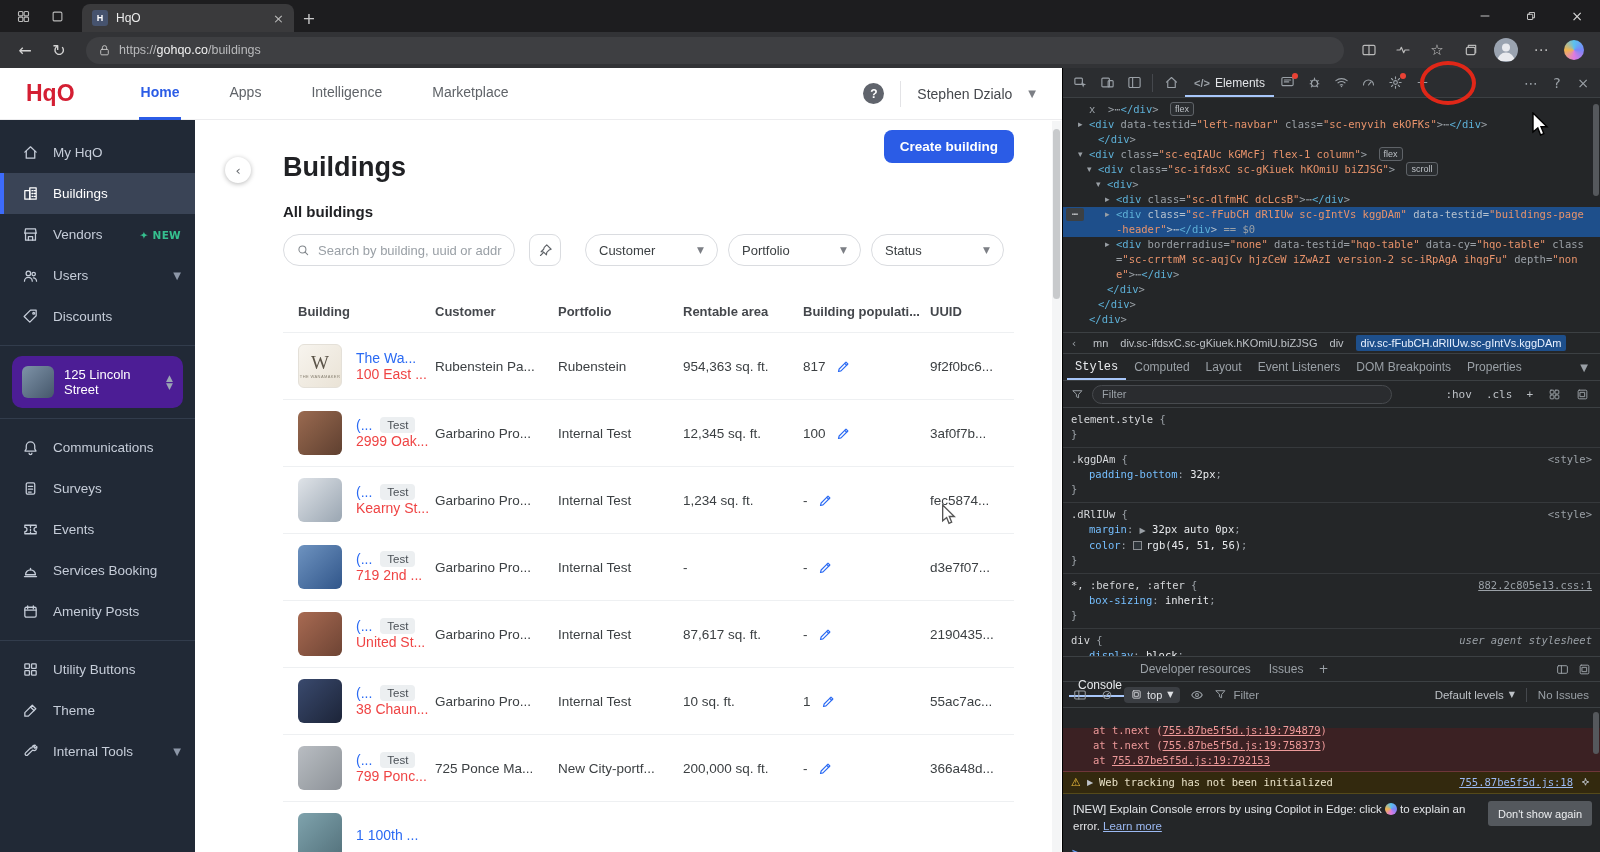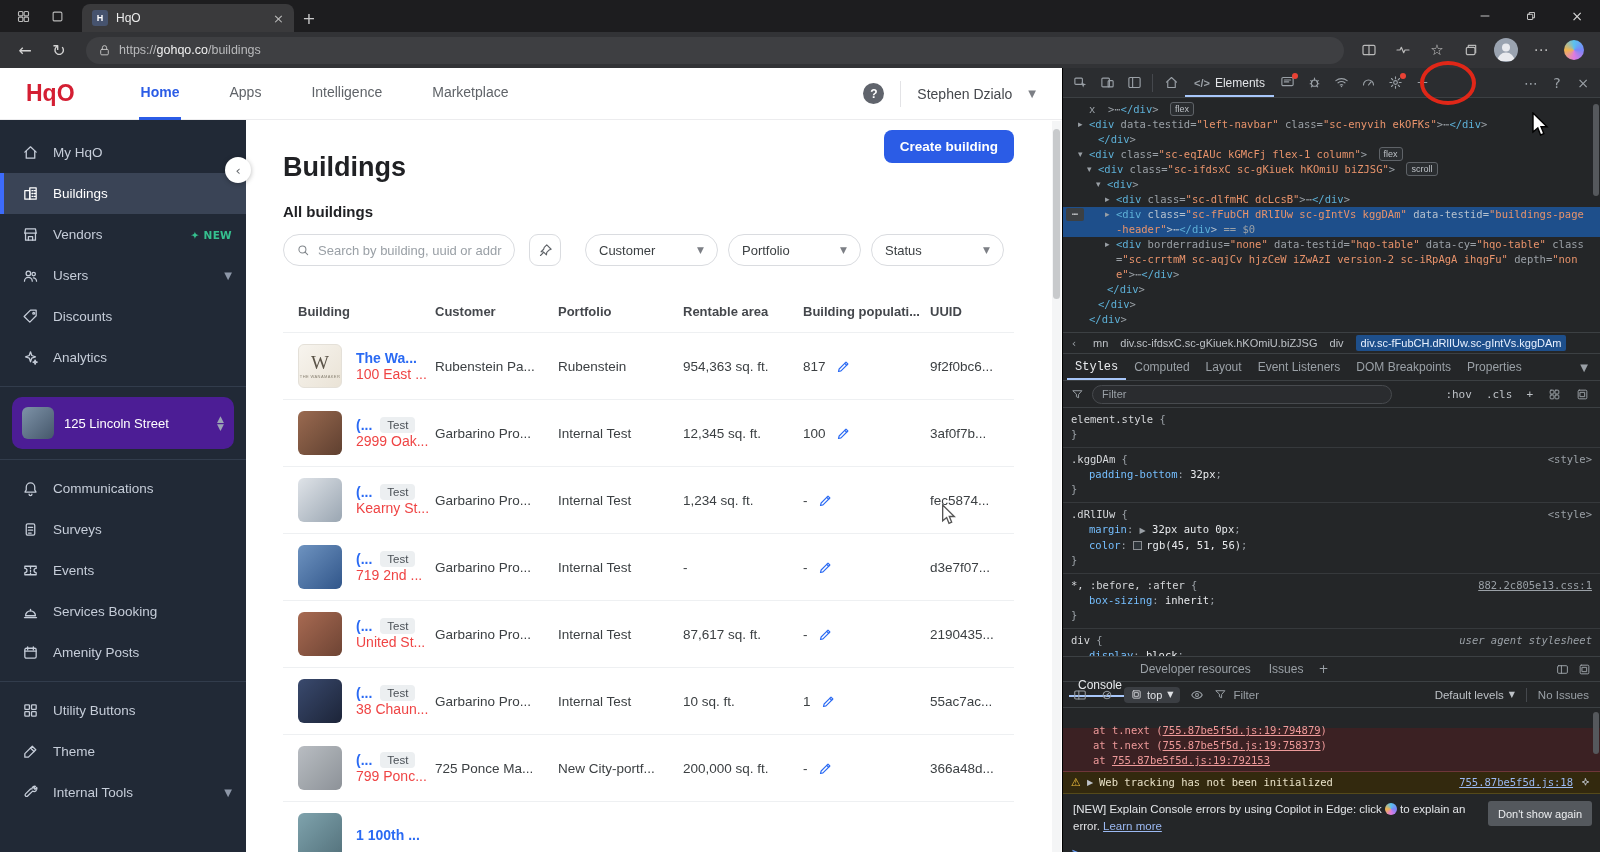--- a/index.html
+++ b/index.html
@@ -46,21 +46,21 @@
   .nav { display: flex; margin-left: 64px; gap: 46px; height: 52px; }
   .nav-item { display: flex; align-items: center; font-size: 14px; color: #5f6368; border-bottom: 3px solid transparent; padding: 0 2px; }
   .nav-item.active { color: #2b5ce6; border-bottom-color: #2b5ce6; font-weight: bold; }
   .hdr-right { margin-left: auto; display: flex; align-items: center; gap: 16px; padding-right: 26px; }
   .help { width: 21px; height: 21px; border-radius: 50%; background: #60646c; color: #fff; font-size: 12px; display: flex; align-items: center; justify-content: center; font-weight: bold; }
   .vdiv { width: 1px; height: 26px; background: #e3e3e6; }
   .uname { font-size: 14px; color: #45484d; }
   .caret { color: #7c7f85; font-size: 10px; }
 
   
-  .sidebar { position: absolute; left: 0; top: 52px; width: 246px; bottom: 0; background: #212936; padding-top: 12px; overflow: hidden; }
+  .sidebar { position: absolute; left: 0; top: 52px; width: 195px; bottom: 0; background: #212936; padding-top: 12px; overflow: hidden; }
   .side-item { height: 41px; display: flex; align-items: center; padding: 0 14px 0 22px; gap: 14px; font-size: 13.5px; color: #c6cdd9; cursor: pointer; }
   .side-item.active { background: #3a4456; box-shadow: inset 4px 0 0 #3d6bfa; color: #fff; }
   .side-label { flex: 1; white-space: nowrap; overflow: hidden; }
   .badge-new { font-size: 10.5px; font-weight: bold; color: #35c08f; letter-spacing: .3px; }
   .chev { color: #8d97a8; font-size: 10px; }
   .side-divider { height: 1px; background: #323c4c; margin: 8px 0; }
   .bselect { margin: 10px 12px; background: #4c1d95; border-radius: 10px; height: 52px; display: flex; align-items: center; padding: 0 10px; gap: 10px; cursor: pointer; }
   .bthumb { width: 32px; height: 32px; border-radius: 6px; background: linear-gradient(135deg, #7e93a8, #45576b); }
   .bname { font-size: 13px; color: #fff; flex: 1; }
   .bchev { color: #9aa4b4; font-size: 9px; line-height: 8px; text-align: center; }
@@ -87,21 +87,21 @@
   .th { font-size: 13px; color: #44474c; font-weight: bold; white-space: nowrap; overflow: hidden; padding-right: 8px; }
   .th:first-child { padding-left: 15px; }
   .trow { display: flex; align-items: center; height: 67px; border-top: 1px solid #eef0f2; }
   .td { font-size: 13.5px; color: #3c4043; padding-right: 8px; white-space: nowrap; overflow: hidden; }
   .td.first { display: flex; align-items: center; gap: 14px; padding-left: 15px; }
   .thumb { width: 44px; height: 44px; border-radius: 6px; flex: 0 0 auto; position: relative; overflow: hidden; }
   .wthumb { border: 1px solid #e4e0d8; display: flex; flex-direction: column; align-items: center; justify-content: center; }
   .wmark { font-family: "Liberation Serif", serif; font-size: 19px; color: #5a5348; line-height: 1; }
   .wcap { font-size: 4px; color: #8a8374; letter-spacing: .4px; margin-top: 2px; }
   .nline { display: flex; align-items: center; }
-  .blink { font-size: 14px; font-weight: bold; color: #2a6af3; text-decoration: none; cursor: pointer; }
+  .blink { font-size: 14px; font-weight: normal; color: #2a6af3; text-decoration: none; cursor: pointer; }
   .badge-test { background: #eceff1; color: #4a5056; font-size: 11.5px; padding: 2px 7px; border-radius: 4px; margin-left: 8px; }
   .addr { font-size: 14px; color: #ef4444; }
   .pop { display: flex; align-items: center; gap: 10px; }
   .pencil { width: 15px; height: 15px; display: inline-flex; color: #2a6af3; cursor: pointer; }
   .pencil svg { width: 100%; height: 100%; }
   .page-scroll { position: absolute; right: 1px; top: 53px; bottom: 0; width: 9px; background: #f4f5f6; }
   .page-thumb { position: absolute; right: 1px; top: 8px; width: 7px; height: 170px; border-radius: 4px; background: #c8cacc; }
 
   
   .devtools { position: absolute; left: 1062px; top: 68px; width: 538px; bottom: 0; background: #242628; border-left: 1px solid #000; display: flex; flex-direction: column; color: #cdd0d4; }
@@ -354,29 +354,20 @@
         </div>
         <div class="side-item">
           <span class="ic" style="width:17px;height:17px">
             <svg viewBox="0 0 24 24" fill="none" stroke="currentColor" stroke-width="1.8" stroke-linecap="round" stroke-linejoin="round">
               <path d="M12 3h8v8L11 20 3 12z"></path>
               <circle cx="16.5" cy="7.5" r="1.3"></circle>
             </svg>
           </span>
           <span class="side-label">Discounts</span>
         </div>
-        <div class="side-item">
-          <span class="ic" style="width:17px;height:17px">
-            <svg viewBox="0 0 24 24" fill="none" stroke="currentColor" stroke-width="1.8" stroke-linecap="round" stroke-linejoin="round">
-              <path d="M12 4l1.8 5.2L19 11l-5.2 1.8L12 18l-1.8-5.2L5 11l5.2-1.8z"></path>
-              <path d="M18.5 15.5l.8 2.2 2.2.8-2.2.8-.8 2.2-.8-2.2-2.2-.8 2.2-.8z"></path>
-            </svg>
-          </span>
-          <span class="side-label">Analytics</span>
-        </div>
         <div class="side-divider"></div>
         <div class="bselect">
           <span class="bthumb"></span>
           <span class="bname">125 Lincoln Street</span>
           <span class="bchev sym">▲<br>▼</span>
         </div>
         <div class="side-divider"></div>
         <div class="side-item">
           <span class="ic" style="width:17px;height:17px">
             <svg viewBox="0 0 24 24" fill="none" stroke="currentColor" stroke-width="1.8" stroke-linecap="round" stroke-linejoin="round">

